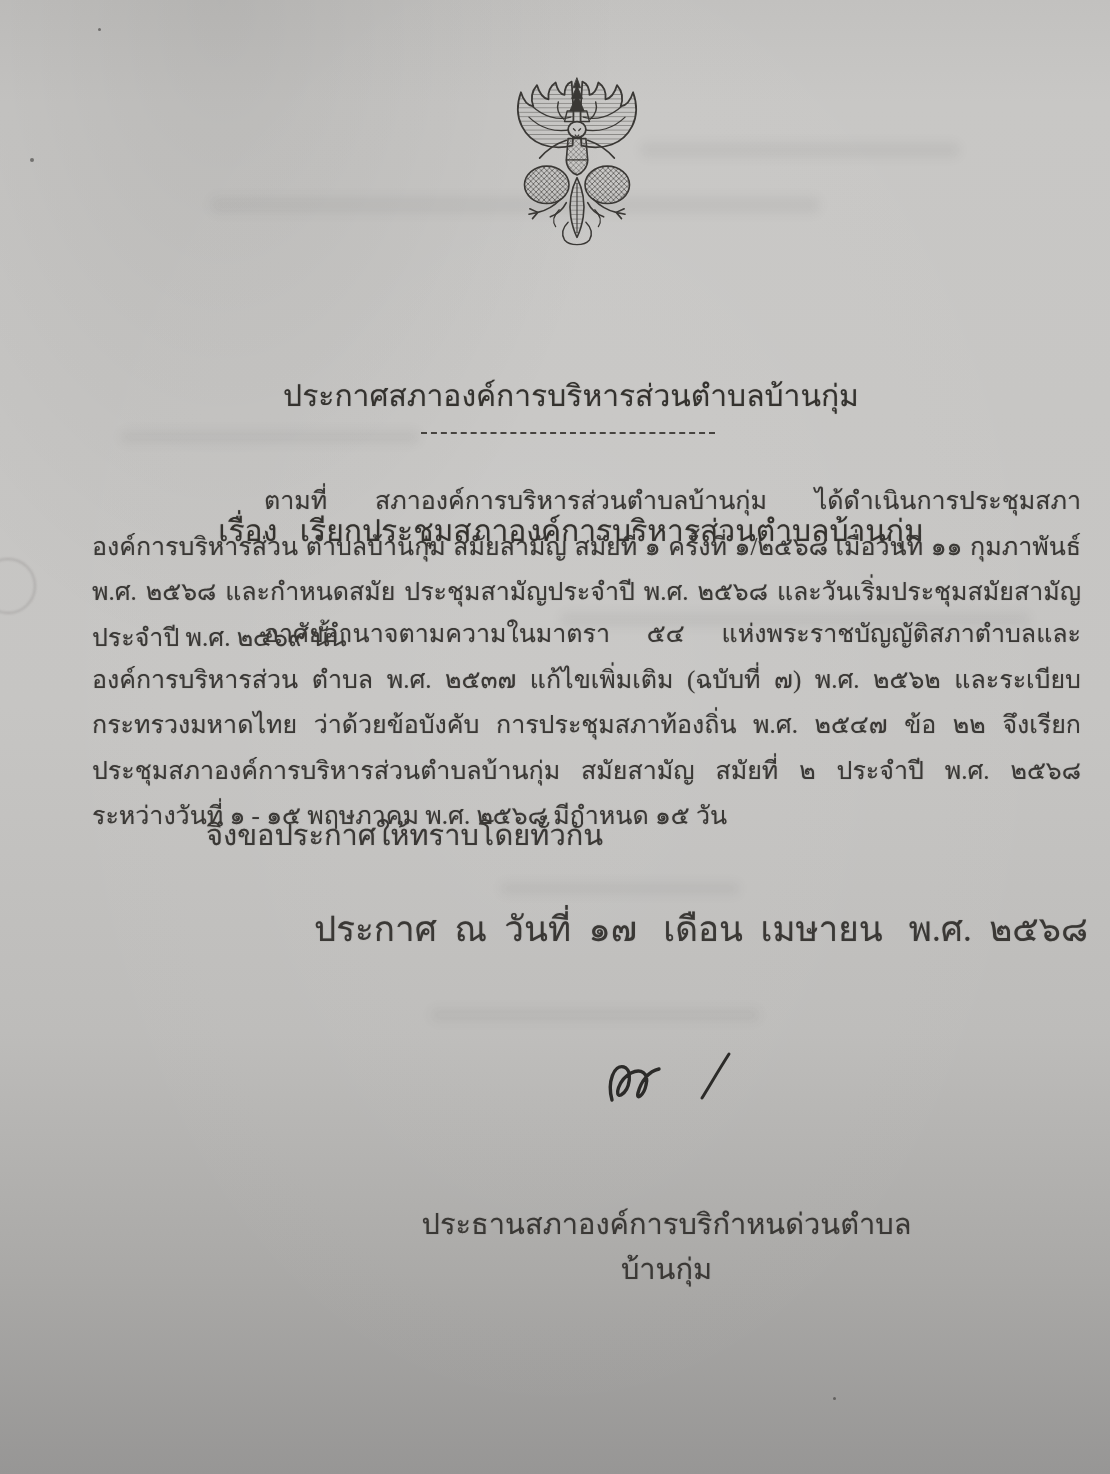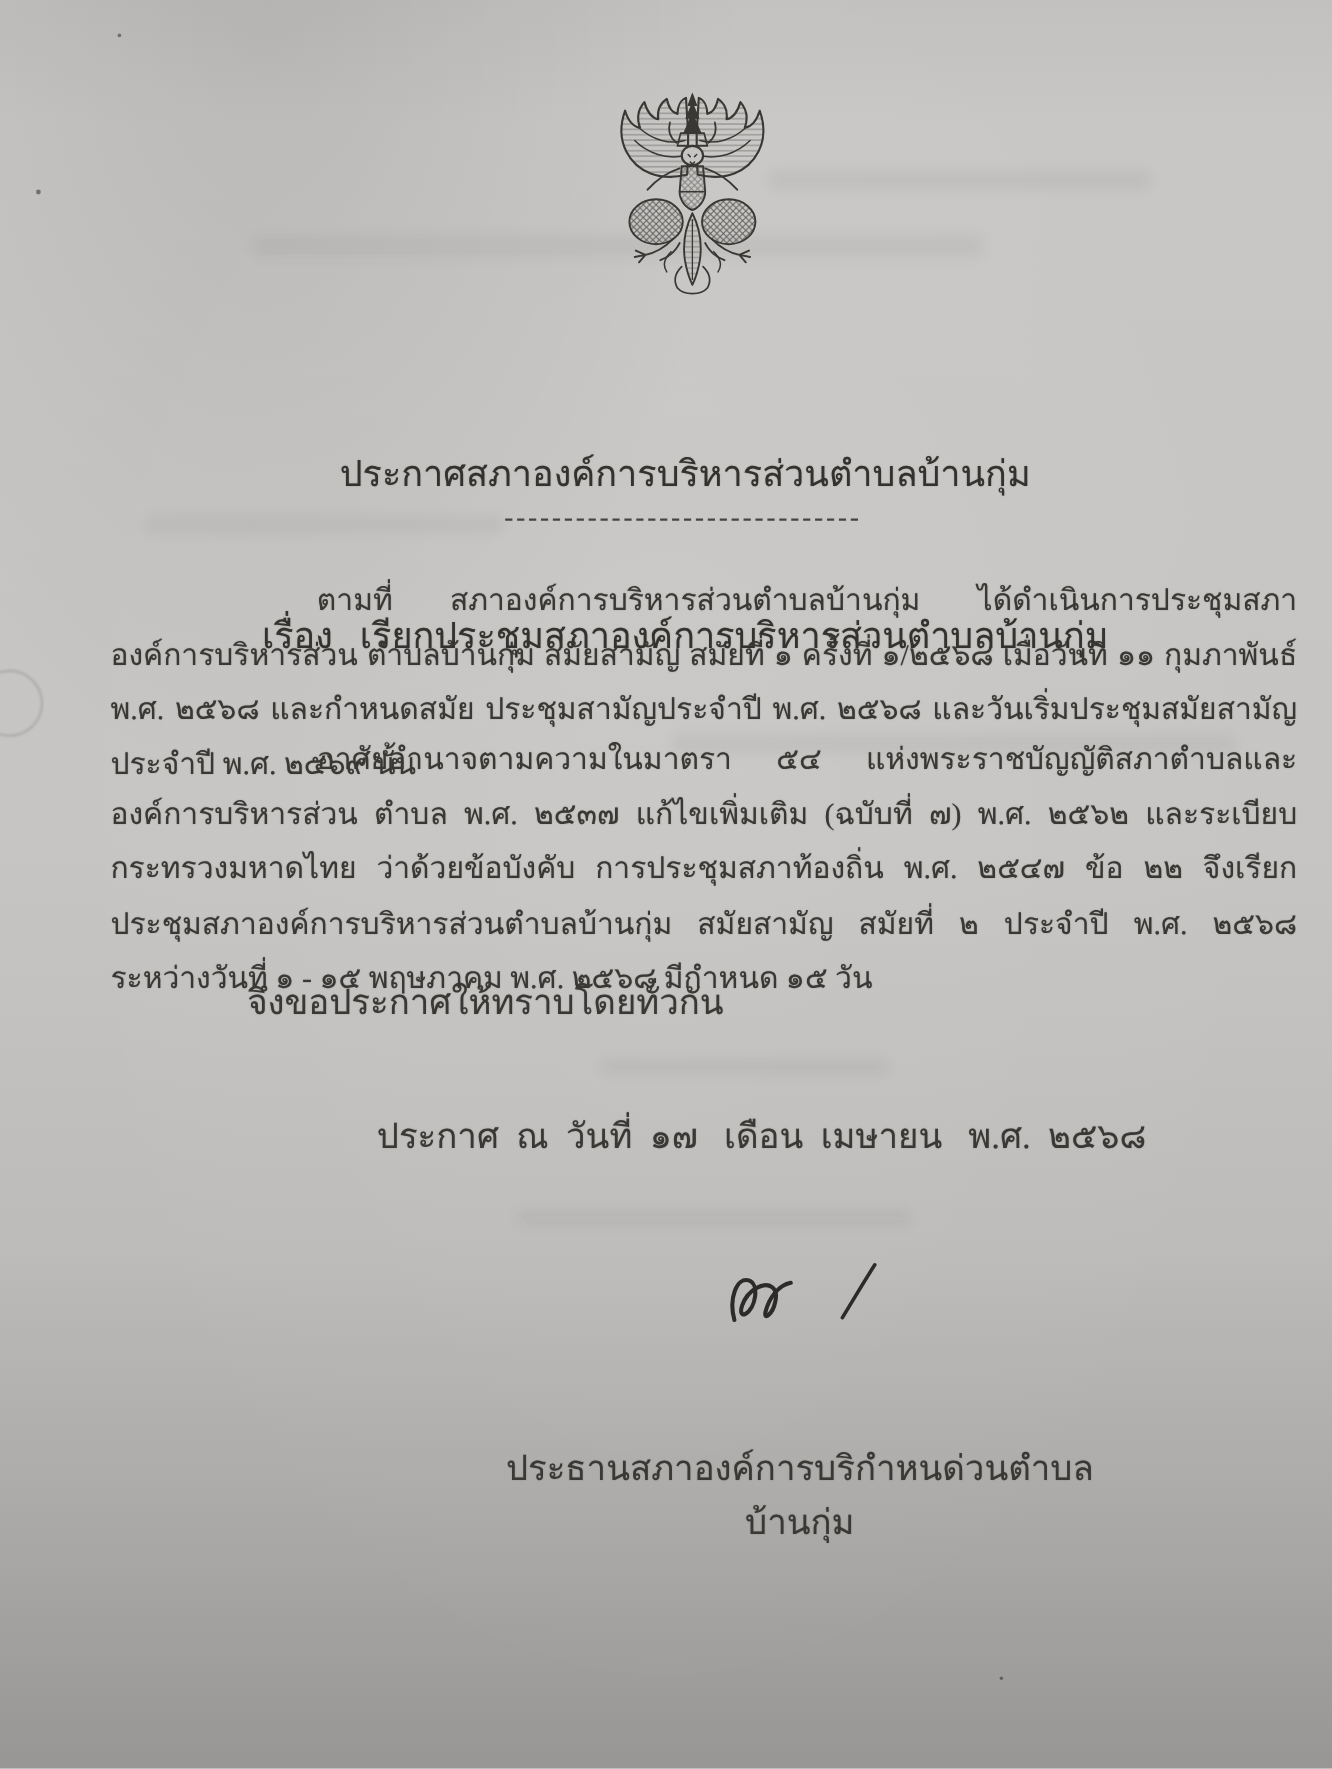--- a/index.html
+++ b/index.html
@@ -26,21 +26,21 @@
     left:421px; top:432px; width:294px; height:0;
     border-top:2.6px dashed #474440;
   }
   .para{
     left:76px; width:989px; font-size:25px; line-height:45.5px;
     text-align:justify; text-indent:172px; margin:0;
   }
   .para1{ top:478px; }
   .para2{ top:611px; }
   .closing{ left:190px; top:812px; font-size:29px; white-space:pre-wrap; }
-  .issued{ left:298px; top:924px; font-size:29px; white-space:pre-wrap; }
+  .issued{ left:298px; top:901px; font-size:35px; white-space:pre-wrap; }
   .sig-svg{ left:598px; top:1046px; }
   .sig-block{
     left:398px; top:1112px; width:505px; text-align:center;
     font-size:29px; line-height:45px; white-space:pre-wrap;
   }
   .smudge{ background:rgba(60,58,55,0.055); filter:blur(5px); border-radius:8px; }
   .hole-shadow{
     left:-20px; top:558px; width:52px; height:52px; border-radius:50%;
     border:2.5px solid rgba(70,68,65,0.18); filter:blur(1px);
   }

